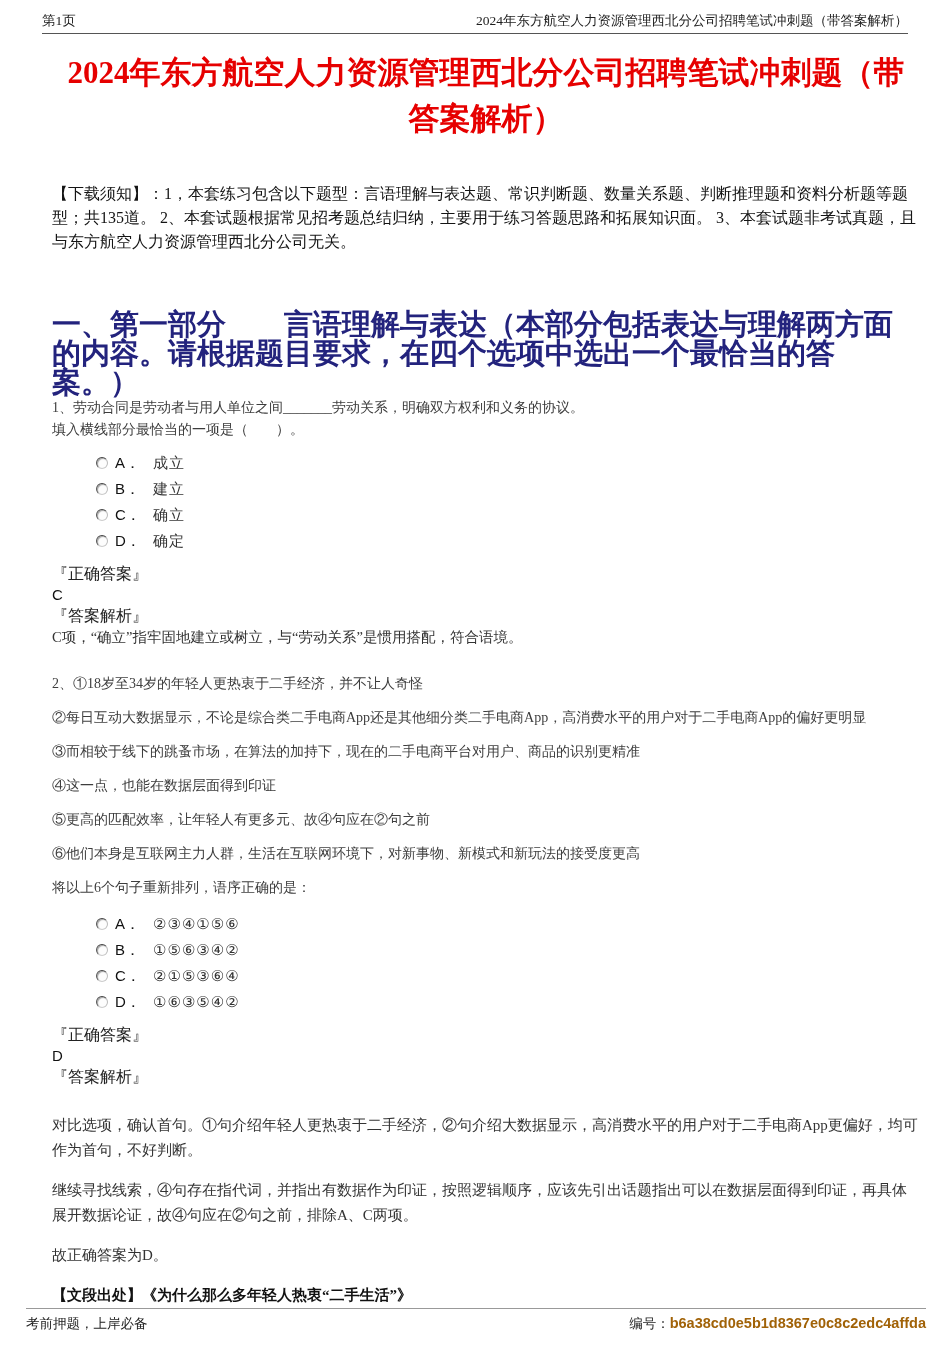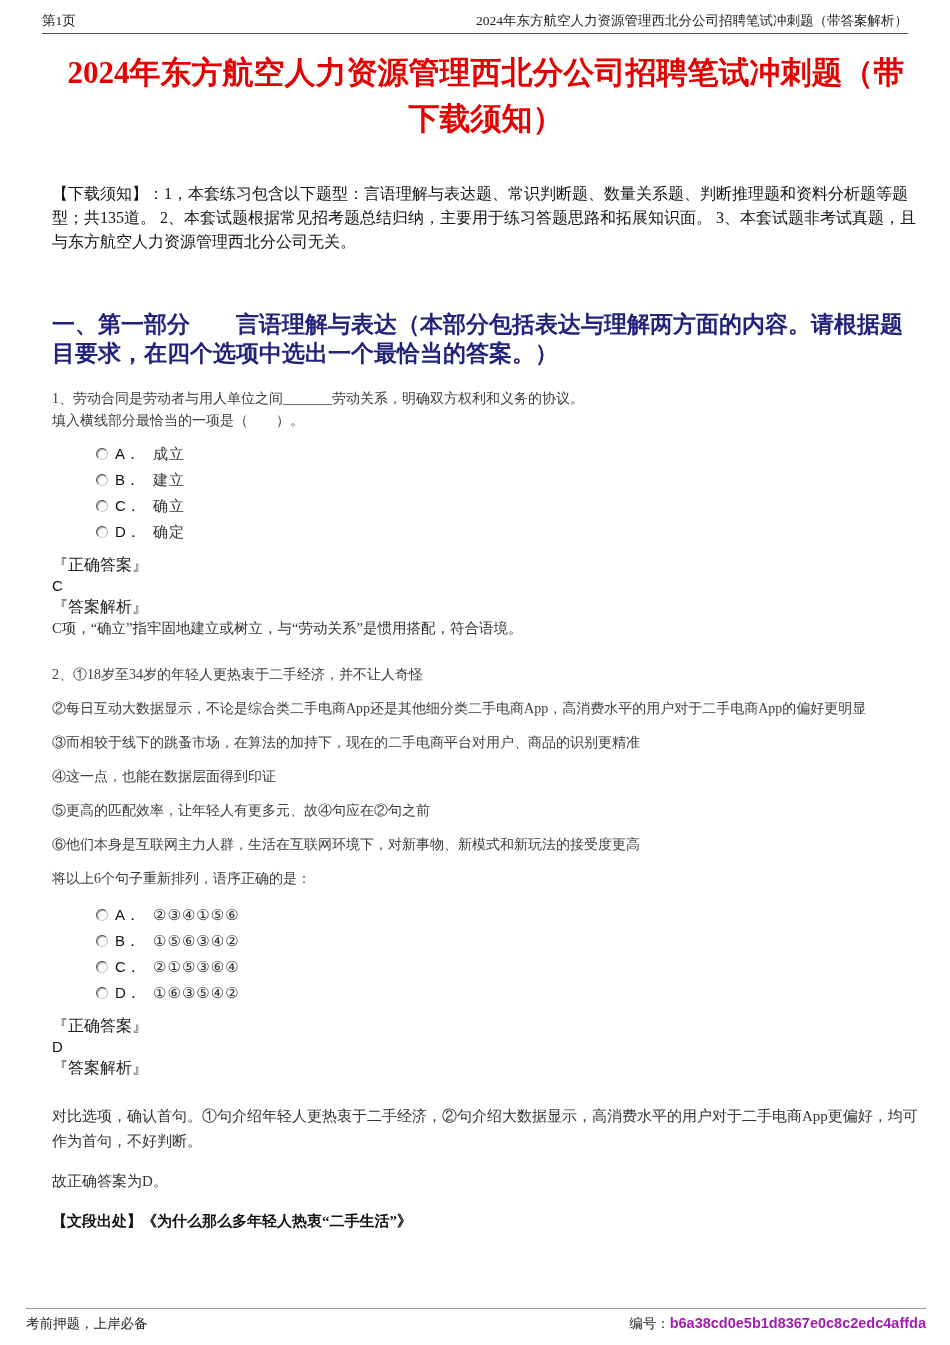--- a/index.html
+++ b/index.html
@@ -12,24 +12,24 @@
     display:flex;justify-content:space-between;
     font-size:13.5px;color:#1d1d1d;border-bottom:1.5px solid #555;padding-bottom:3px;
   }
   .content{position:absolute;top:46px;left:52px;width:868px;}
   .main-title{
     width:860px;margin:4px auto 0;text-align:center;
     font-size:31px;line-height:46px;font-weight:bold;color:var(--title-red,#e60000);
   }
   .notice{margin-top:40px;font-size:16px;line-height:24px;color:#141414;}
   .section-heading{
-    margin-top:56px;font-size:23px;line-height:29px;font-weight:bold;
+    margin-top:56px;font-size:29px;line-height:29px;font-weight:bold;
     color:var(--section-blue,#23237d);
   }
-  .q1-stem{margin-top:20px;}
+  .q1-stem{}
   .stem-line{margin:0;font-size:14px;line-height:22px;white-space:nowrap;}
   .options{margin-top:9px;}
   .opt-row{display:flex;align-items:center;height:26px;padding-left:44px;}
   .radio{
     flex:0 0 auto;width:10px;height:10px;border-radius:50%;background:#fdfdfd;
     border:1px solid #777;border-top-color:#444;border-left-color:#555;
     border-bottom-color:#ccc;border-right-color:#bbb;
     box-shadow:inset 1px 1px 1px rgba(0,0,0,.35);margin-right:7px;
   }
   .opt-letter{font-family:"Liberation Sans","DejaVu Sans",sans-serif;font-size:15px;color:#111;width:38px;}
@@ -43,35 +43,35 @@
   .analysis-p{margin:9px 0 15px;font-size:15px;line-height:25px;color:#333;}
   .first-p{margin-top:26px;}
   .source-line{margin:16px 0 0;font-size:15px;line-height:22px;font-weight:bold;color:#111;}
   .page-footer{
     position:absolute;top:1308px;left:26px;width:900px;box-sizing:border-box;
     border-top:1px solid #999;padding-top:6px;
     display:flex;justify-content:space-between;align-items:flex-end;
     font-size:13.5px;color:#222;
   }
   .footer-code-wrap{display:flex;align-items:flex-start;}
-  .footer-code{font-family:"Liberation Sans","DejaVu Sans",sans-serif;font-weight:bold;font-size:14.5px;color:#a21caf;}
+  .footer-code{font-family:"Liberation Sans","DejaVu Sans",sans-serif;font-weight:bold;font-size:14.5px;color:#a16207;}
 </style>
 </head>
 <body>
 
 <div class="page-header">
   <span>第1页</span>
   <span>2024年东方航空人力资源管理西北分公司招聘笔试冲刺题（带答案解析）</span>
 </div>
 
 <div class="content">
 
   <div class="main-title">
     <div>2024年东方航空人力资源管理西北分公司招聘笔试冲刺题（带</div>
-    <div>下载须知）</div>
+    <div>答案解析）</div>
   </div>
 
   <div class="notice">【下载须知】：1，本套练习包含以下题型：言语理解与表达题、常识判断题、数量关系题、判断推理题和资料分析题等题型；共135道。 2、本套试题根据常见招考题总结归纳，主要用于练习答题思路和拓展知识面。 3、本套试题非考试真题，且与东方航空人力资源管理西北分公司无关。</div>
 
   <div class="section-heading">一、第一部分　　言语理解与表达（本部分包括表达与理解两方面的内容。请根据题目要求，在四个选项中选出一个最恰当的答案。）</div>
 
   <div class="q1-stem">
     <p class="stem-line">1、劳动合同是劳动者与用人单位之间_______劳动关系，明确双方权利和义务的协议。</p>
     <p class="stem-line">填入横线部分最恰当的一项是（　　）。</p>
   </div>
@@ -137,20 +137,21 @@
       <span class="opt-letter">D．</span>
       <span class="opt-text">①⑥③⑤④②</span>
     </div>
   </div>
 
   <div class="answer-block">
     <p class="ans-label">『正确答案』</p>
     <p class="ans-letter">D</p>
     <p class="ans-label">『答案解析』</p>
     <p class="analysis-p first-p">对比选项，确认首句。①句介绍年轻人更热衷于二手经济，②句介绍大数据显示，高消费水平的用户对于二手电商App更偏好，均可作为首句，不好判断。</p>
+    <p class="analysis-p">继续寻找线索，④句存在指代词，并指出有数据作为印证，按照逻辑顺序，应该先引出话题指出可以在数据层面得到印证，再具体展开数据论证，故④句应在②句之前，排除A、C两项。</p>
     <p class="analysis-p">故正确答案为D。</p>
     <p class="source-line">【文段出处】《为什么那么多年轻人热衷“二手生活”》</p>
   </div>
 
 </div>
 
 <div class="page-footer">
   <span>考前押题，上岸必备</span>
   <span class="footer-code-wrap">
     <span>编号：</span>

